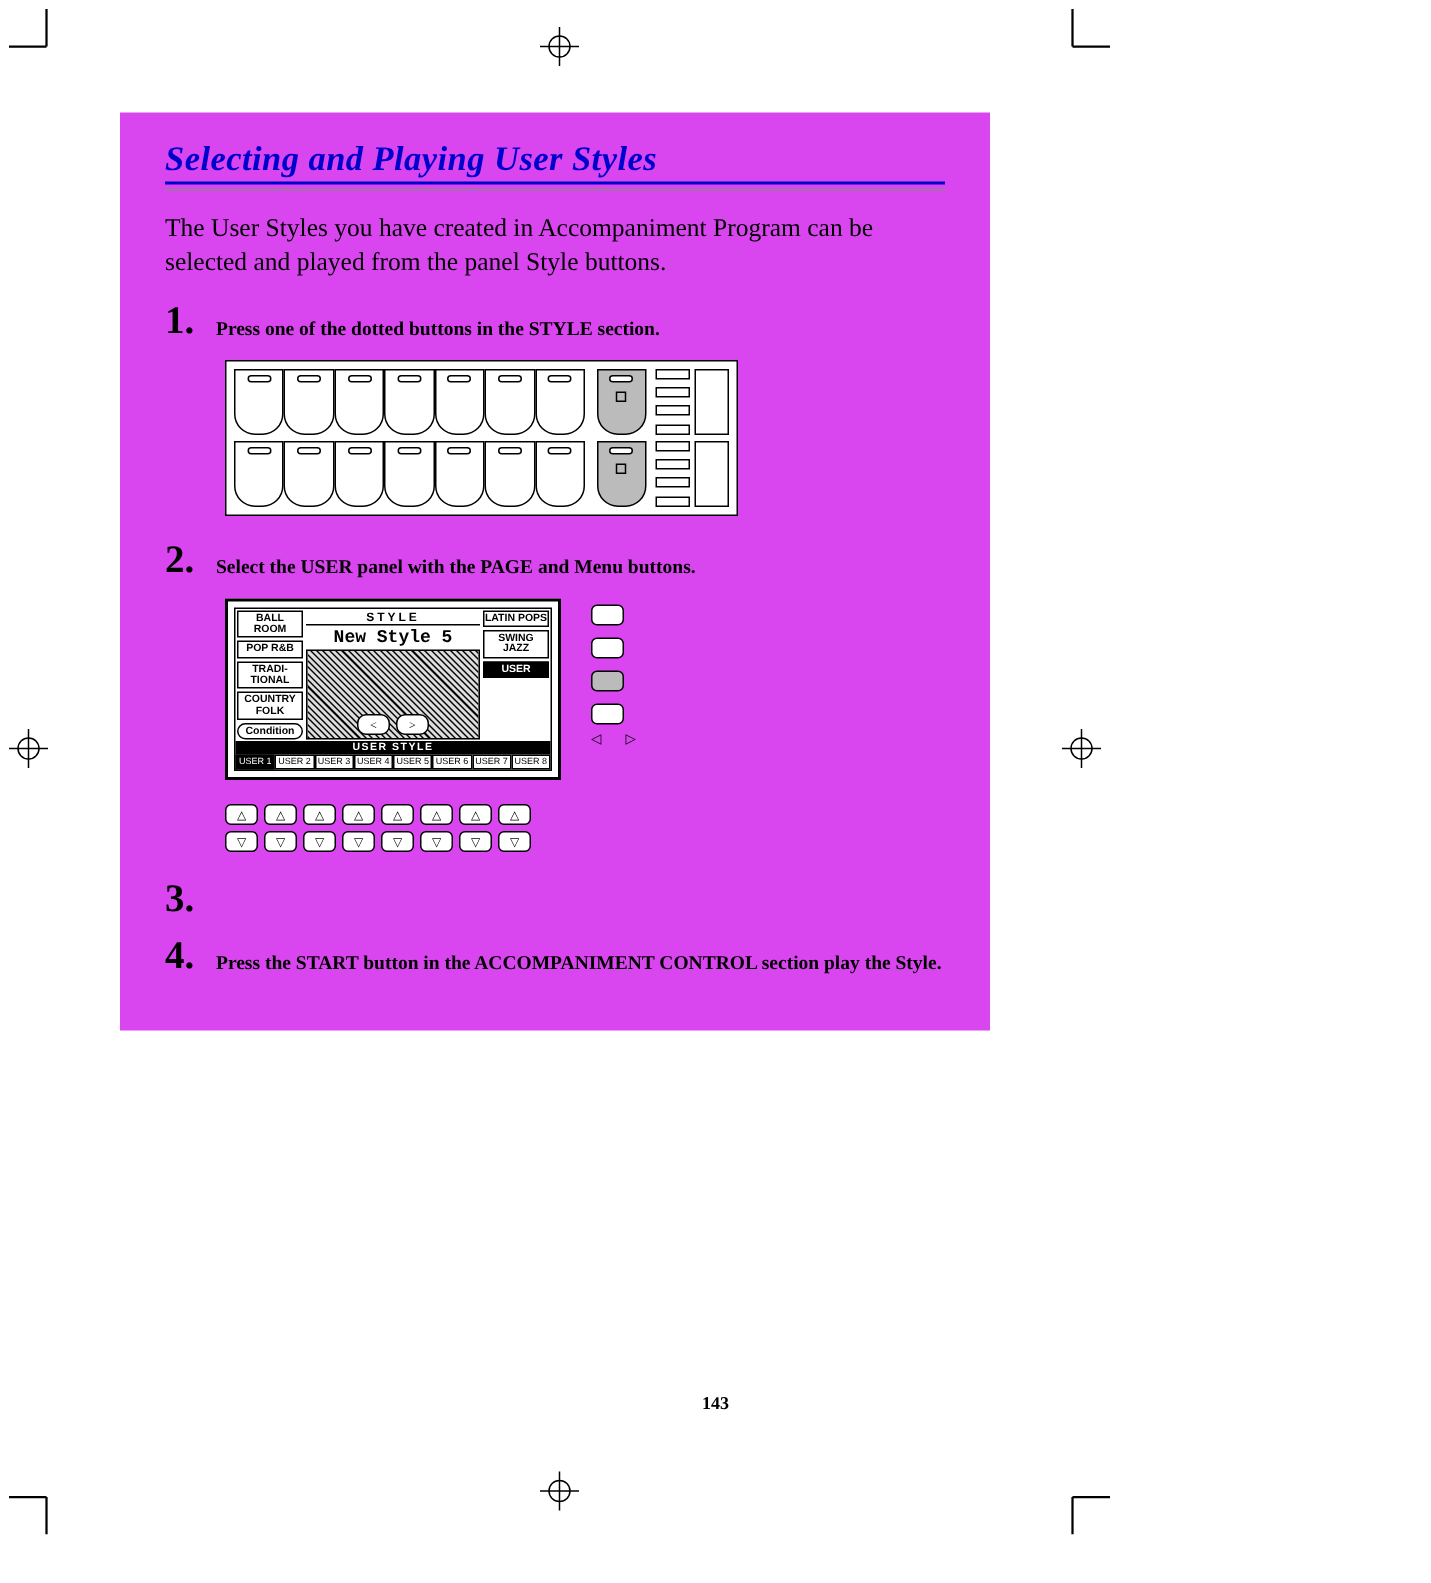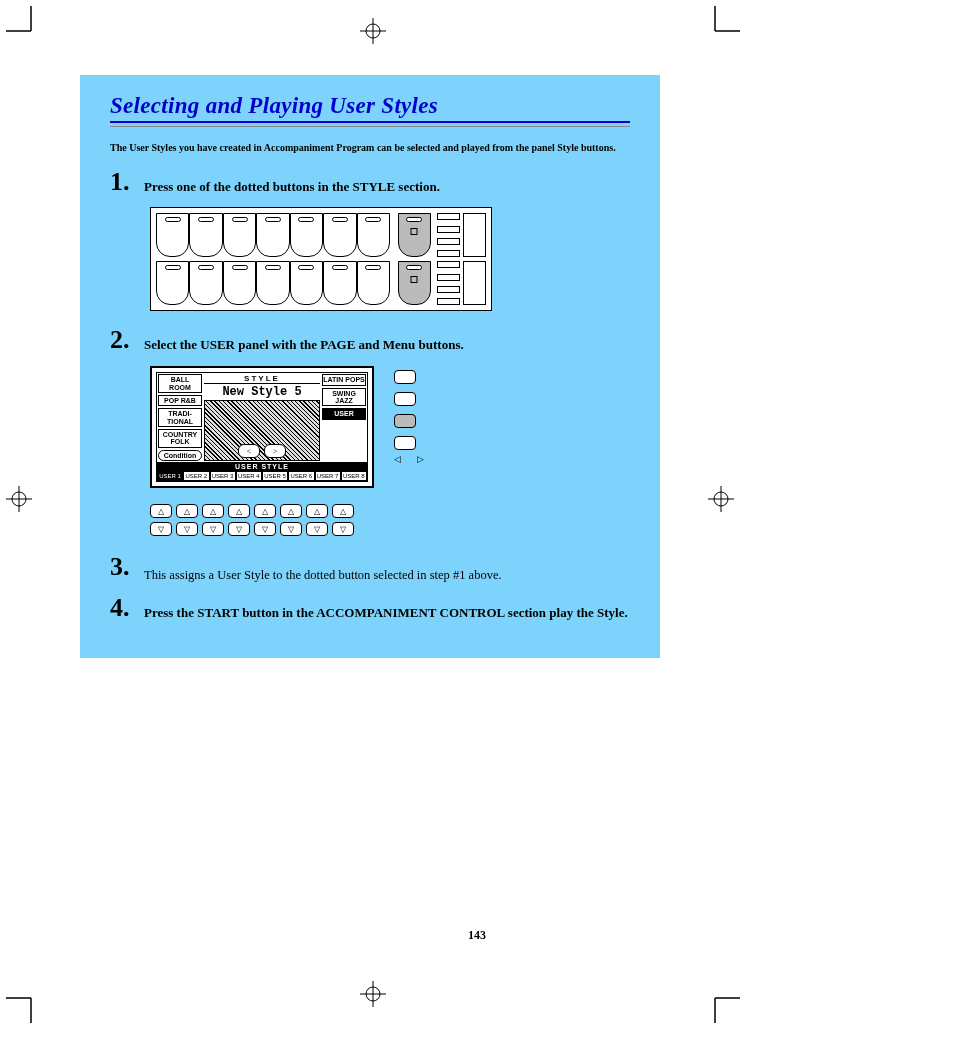--- a/index.html
+++ b/index.html
@@ -11,36 +11,36 @@
   }
   
   .crop{position:absolute;stroke:#000;}
   .reg{position:absolute;}
   .reg svg{display:block;}
   
   .page{
     position:absolute;
     left:80px; top:75px;
     width:580px;
-    background:#7dd3fc;
+    background:#d946ef;
     padding:18px 30px 24px 30px;
     box-sizing:border-box;
   }
   .section-title{
     font-family:Georgia,'Times New Roman',serif;
     font-weight:bold;
     font-style:italic;
     color:#0000cc;
     font-size:23px;
     letter-spacing:0.3px;
     margin:0 0 2px 0;
   }
   .rule-blue{height:2px;background:#0000cc;margin-bottom:3px;}
   .rule-grey{height:1px;background:#888;margin-bottom:14px;}
-  .intro{font-size:10px;line-height:1.35;margin:0 0 14px 0;font-family:'Times New Roman',Georgia,serif;font-weight:bold;}
+  .intro{font-size:17px;line-height:1.35;margin:0 0 14px 0;font-family:'Times New Roman',Georgia,serif;}
   .subhead{font-weight:bold;font-size:13px;margin:0 0 10px 0;}
   .step{display:flex;margin:0 0 12px 0;}
   .step-num{
     font-family:Georgia,'Times New Roman',serif;
     font-weight:bold;
     font-size:26px;
     line-height:1;
     color:#000;
     min-width:30px;
     padding-right:4px;
@@ -380,21 +380,20 @@
       <div class="arrow-btn">▽</div>
       <div class="arrow-btn">▽</div>
       <div class="arrow-btn">▽</div>
       <div class="arrow-btn">▽</div>
     </div>
   </div>
 
   <div class="step" style="margin-top:18px">
     <div class="step-num">3.</div>
     <div class="step-body">
-      <div class="step-note">This assigns a User Style to the dotted button selected in step #1 above.</div>
     </div>
   </div>
 
   <div class="step">
     <div class="step-num">4.</div>
     <div class="step-body">
       <div class="step-title">Press the START button in the ACCOMPANIMENT CONTROL section play the Style.</div>
     </div>
   </div>
 

